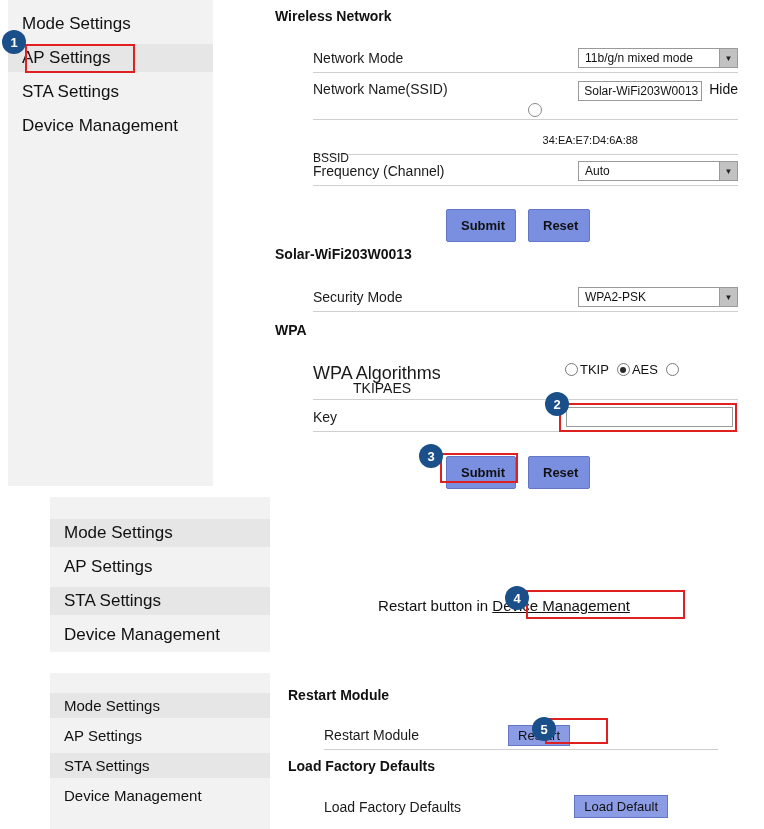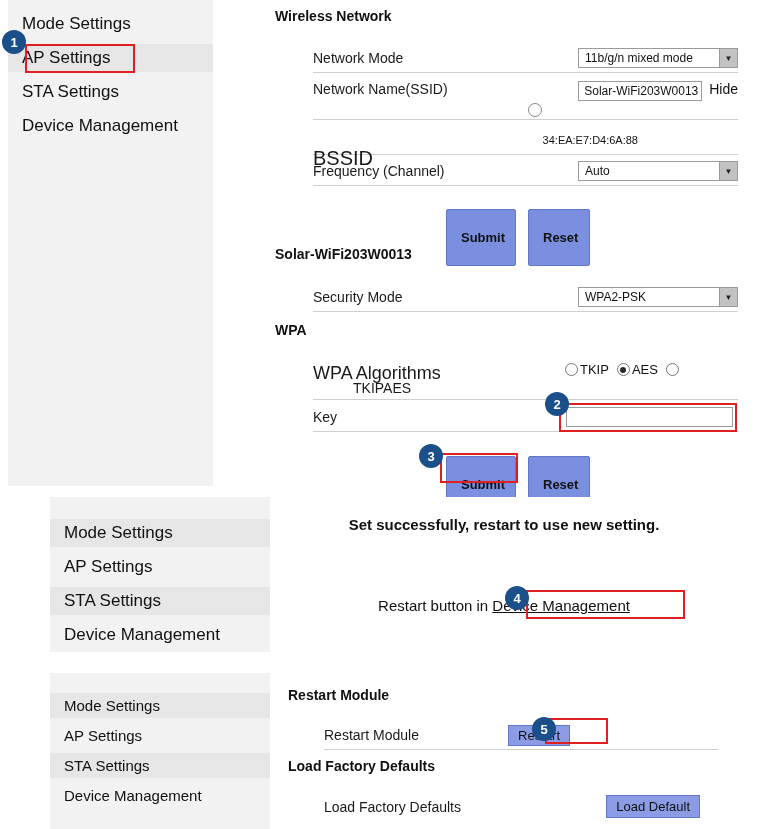--- a/index.html
+++ b/index.html
@@ -74,21 +74,21 @@
     overflow: hidden;
     white-space: nowrap;
   }
 
   .btn {
     background: #7b8fe0;
     border: 1px solid #6376c6;
     color: #111;
     font-weight: bold;
     font-size: 13px;
-    padding: 20px 14px;
+    padding: 8px 14px;
     text-align: center;
     border-radius: 2px;
   }
 
   .radio {
     width: 13px; height: 13px;
     border-radius: 50%;
     border: 1.5px solid #777;
     background: #fff;
     display: inline-block;
@@ -174,21 +174,21 @@
         <div class="field" style="align-items:flex-start;">
           <div class="textbox" style="width:124px;">
             <span>Solar-WiFi203W0013</span>
           </div>
           <span style="font-size:14px; margin-left:7px; color:#111;">Hide</span>
         </div>
       </div>
       <div class="checkbox-round" style="position:absolute; left:315px; top:103px;"></div>
 
       <div class="row" style="position:absolute; left:100px; top:126px; width:425px;">
-        <div class="label" style="font-size:20px;margin-top:36px;">BSSID</div>
+        <div class="label" style="font-size:12px;margin-top:36px;">BSSID</div>
         <div class="field" style="margin-right:100px;">
           <span style="font-size:11px; color:#111;">34:EA:E7:D4:6A:88</span>
         </div>
       </div>
 
       <div class="row" style="position:absolute; left:100px; top:157px; width:425px;">
         <div class="label" style="font-size:14px;">Frequency (Channel)</div>
         <div class="field">
           <div class="select" style="width:160px;align-items:center;">
             <span>Auto</span>
@@ -255,21 +255,20 @@
       </div>
       <div class="sidebar-item" style="margin-top:6px; background:#e6e6e6;">
         <span>STA Settings</span>
       </div>
       <div class="sidebar-item" style="margin-top:6px;">
         <span>Device Management</span>
       </div>
     </div>
 
     <div class="content" style="position:absolute; left:220px; top:0; width:468px; height:155px;">
-      <div class="center-text" style="position:absolute; left:0; top:19px; width:468px; font-size:15px; font-weight:bold; color:#111;">Set successfully, restart to use new setting.</div>
 
       <div style="position:absolute; left:0; top:100px; width:468px; text-align:center; font-size:15px; color:#111;">
         <span>Restart button in </span><span class="underline">Device Management</span>
       </div>
     </div>
 
     <div class="redbox" style="left:476px; top:93px; width:159px; height:29px;"></div>
   </div>
 
   <div class="badge" style="left:505px; top:586px;">4</div>
@@ -297,21 +296,21 @@
         <div class="label" style="font-size:14px;">Restart Module</div>
         <div class="field" style="margin-right:148px;">
           <div style="background:#8b9ce4; border:1px solid #6376c6; font-size:13px; padding:2px 9px; color:#111;">Restart</div>
         </div>
       </div>
 
       <div class="section-title" style="position:absolute; left:18px; top:85px; font-size:14px;">Load Factory Defaults</div>
 
       <div class="row" style="position:absolute; left:54px; top:119px; width:394px; border-bottom:none;">
         <div class="label" style="font-size:14px;">Load Factory Defaults</div>
-        <div class="field" style="margin-right:18px;">
+        <div class="field" style="margin-right:50px;">
           <div style="background:#8b9ce4; border:1px solid #6376c6; font-size:13px; padding:3px 9px; color:#111;">Load Default</div>
         </div>
       </div>
     </div>
 
     <div class="redbox" style="left:495px; top:45px; width:63px; height:26px;"></div>
   </div>
 
   <div class="badge" style="left:532px; top:717px;">5</div>
 

